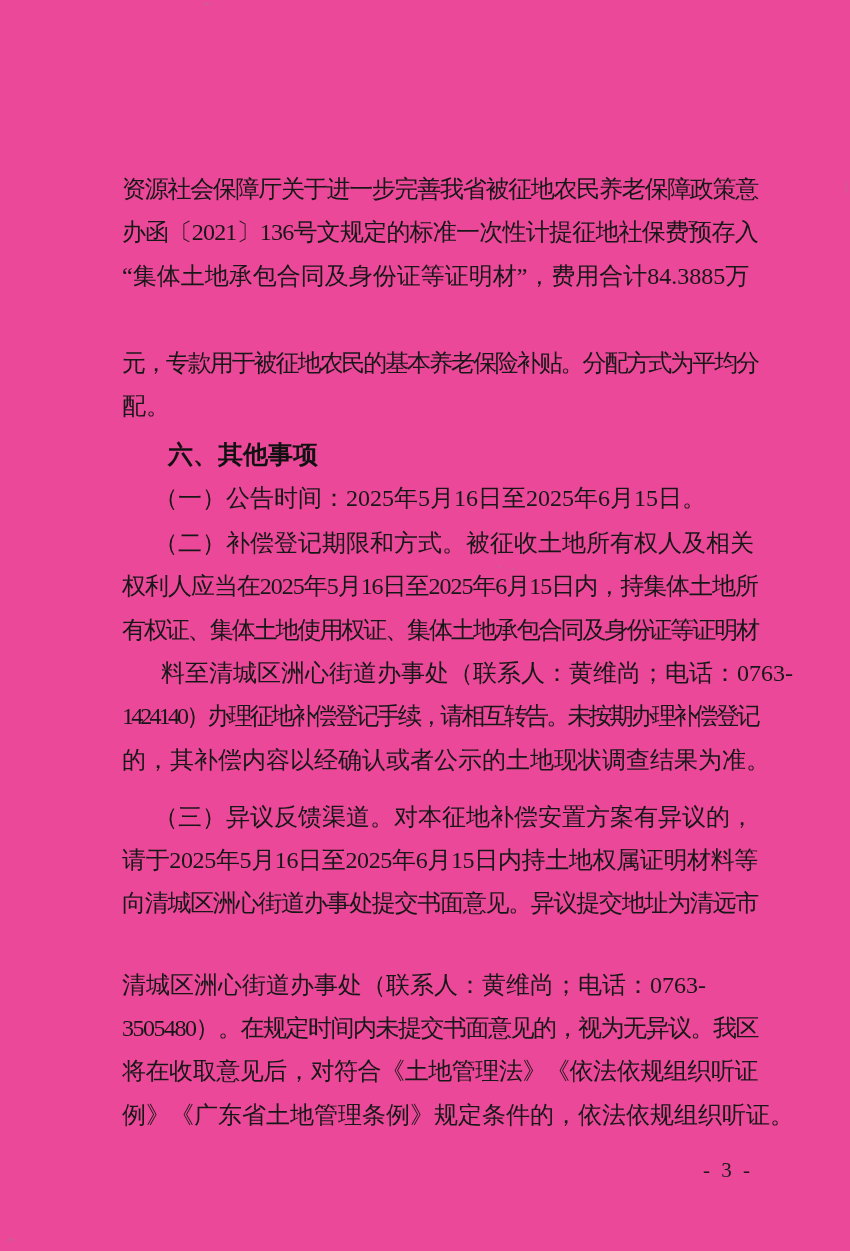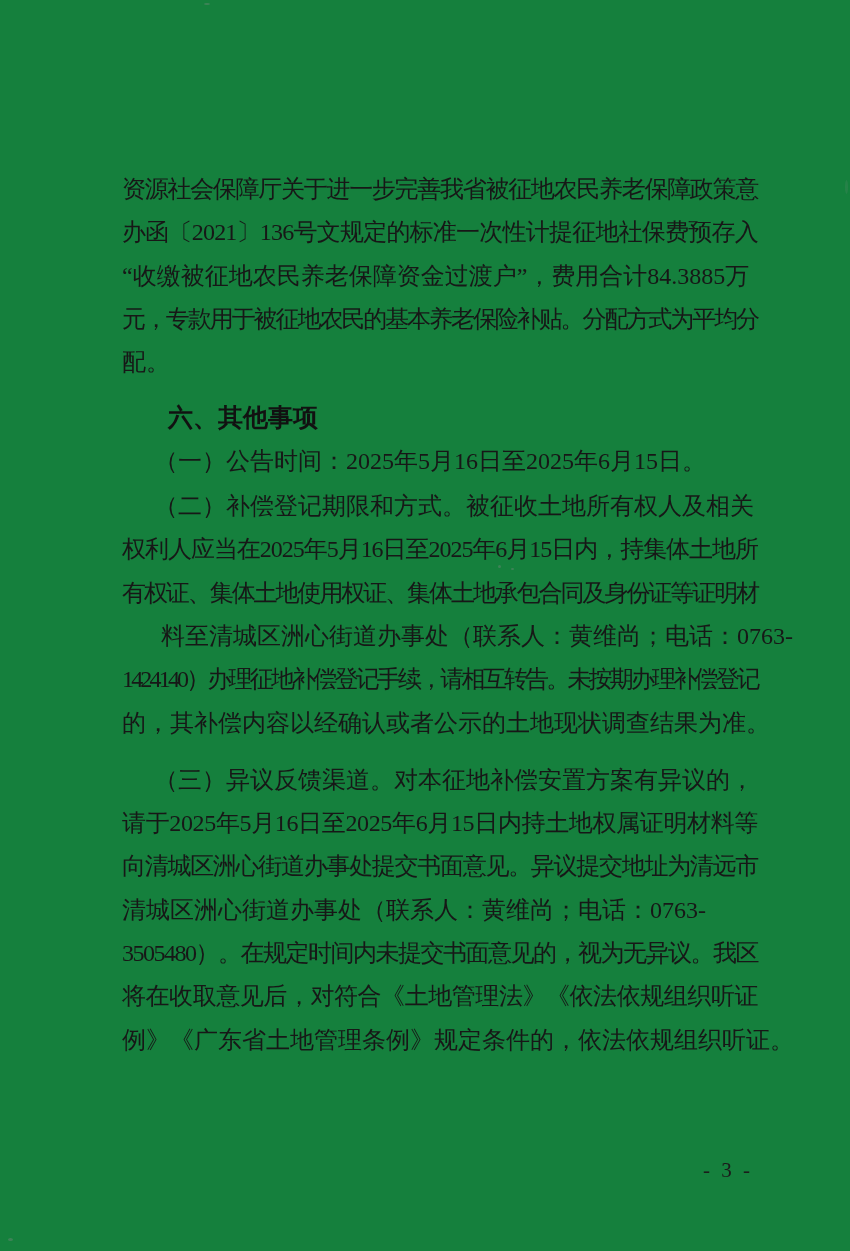--- a/index.html
+++ b/index.html
@@ -5,21 +5,21 @@
   html,body{margin:0;padding:0;}
   body{
     width:850px;height:1251px;
     background:#ffffff;
     font-family:"Liberation Serif","DejaVu Serif",serif;
     position:relative;
     overflow:hidden;
   }
   .page{
     position:absolute;inset:0;
-    background:#15803d;
+    background:#ec4899;
     color:#161616;
     text-decoration:underline;
   }
   .textblock{
     position:absolute;
     left:122px;top:168px;width:636px;
   }
   .line{
     height:43.3px;line-height:43.3px;
     font-size:24px;
@@ -28,21 +28,21 @@
   }
   .ind{text-indent:32px;}
   .hd{
     font-family:"Liberation Sans","DejaVu Sans",sans-serif;
     font-weight:bold;
     font-size:25px;
     text-indent:46px;
     color:#111;
   }
   .sp3{margin-top:2px;}
-  .sp5{margin-top:12px;}
+  .sp5{margin-top:5px;}
   .sp6{margin-top:14px;}
   .pagenum{
     position:absolute;
     top:1158px;left:658px;width:140px;
     text-align:center;
     font-size:21px;
     letter-spacing:3px;
     color:#1b1b1b;
     font-family:"Liberation Serif","DejaVu Serif",serif;
   }
@@ -54,35 +54,35 @@
   }
 </style>
 </head>
 <body>
 
 <div class="page">
 
   <div class="textblock">
     <div class="line j" style="letter-spacing: -1.28571px;">资源社会保障厅关于进一步完善我省被征地农民养老保障政策意</div>
     <div class="line j" style="letter-spacing: -0.774194px;">办函〔2021〕136号文规定的标准一次性计提征地社保费预存入</div>
-    <div class="line j" style="letter-spacing: 0px;">“收缴被征地农民养老保障资金过渡户”，费用合计84.3885万</div>
-    <div class="line j" style="letter-spacing: -2.06897px;">元，专款用于被征地农民的基本养老保险补贴。分配方式为平均分</div>
+    <div class="line j" style="letter-spacing: 0px;">“集体土地承包合同及身份证等证明材”，费用合计84.3885万</div>
+    <div class="line j" style="letter-spacing: -2.06897px; margin-top: 44px;">元，专款用于被征地农民的基本养老保险补贴。分配方式为平均分</div>
     <div class="line">配。</div>
     <div class="line hd sp5">六、其他事项</div>
     <div class="line ind">（一）公告时间：2025年5月16日至2025年6月15日。</div>
     <div class="line ind j sp3" style="letter-spacing: 0px;">（二）补偿登记期限和方式。被征收土地所有权人及相关</div>
     <div class="line j" style="letter-spacing: -1.02857px;">权利人应当在2025年5月16日至2025年6月15日内，持集体土地所</div>
     <div class="line j" style="letter-spacing: -2.06897px;">有权证、集体土地使用权证、集体土地承包合同及身份证等证明材</div>
     <div class="line j" style="letter-spacing: 0px; margin-left: 39px;">料至清城区洲心街道办事处（联系人：黄维尚；电话：0763-</div>
     <div class="line j" style="letter-spacing: -2.82353px;">1424140）办理征地补偿登记手续，请相互转告。未按期办理补偿登记</div>
     <div class="line">的，其补偿内容以经确认或者公示的土地现状调查结果为准。</div>
     <div class="line ind j sp6" style="letter-spacing: 0px;">（三）异议反馈渠道。对本征地补偿安置方案有异议的，</div>
     <div class="line j" style="letter-spacing: -0.352941px;">请于2025年5月16日至2025年6月15日内持土地权属证明材料等</div>
     <div class="line j" style="letter-spacing: -1.28571px;">向清城区洲心街道办事处提交书面意见。异议提交地址为清远市</div>
-    <div class="line j" style="letter-spacing: 0px;">清城区洲心街道办事处（联系人：黄维尚；电话：0763-</div>
+    <div class="line j" style="letter-spacing: 0px; margin-top: 38px;">清城区洲心街道办事处（联系人：黄维尚；电话：0763-</div>
     <div class="line j" style="letter-spacing: -1.5px;">3505480）。在规定时间内未提交书面意见的，视为无异议。我区</div>
     <div class="line j" style="letter-spacing: -0.444444px;">将在收取意见后，对符合《土地管理法》《依法依规组织听证</div>
     <div class="line">例》《广东省土地管理条例》规定条件的，依法依规组织听证。</div>
   </div>
 
   <div class="pagenum">- 3 -</div>
 
   <div>
     <div class="speck" style="left:204px;top:3px;width:6px;height:2px;"></div>
     <div class="speck" style="left:498px;top:565px;width:3px;height:3px;"></div>

